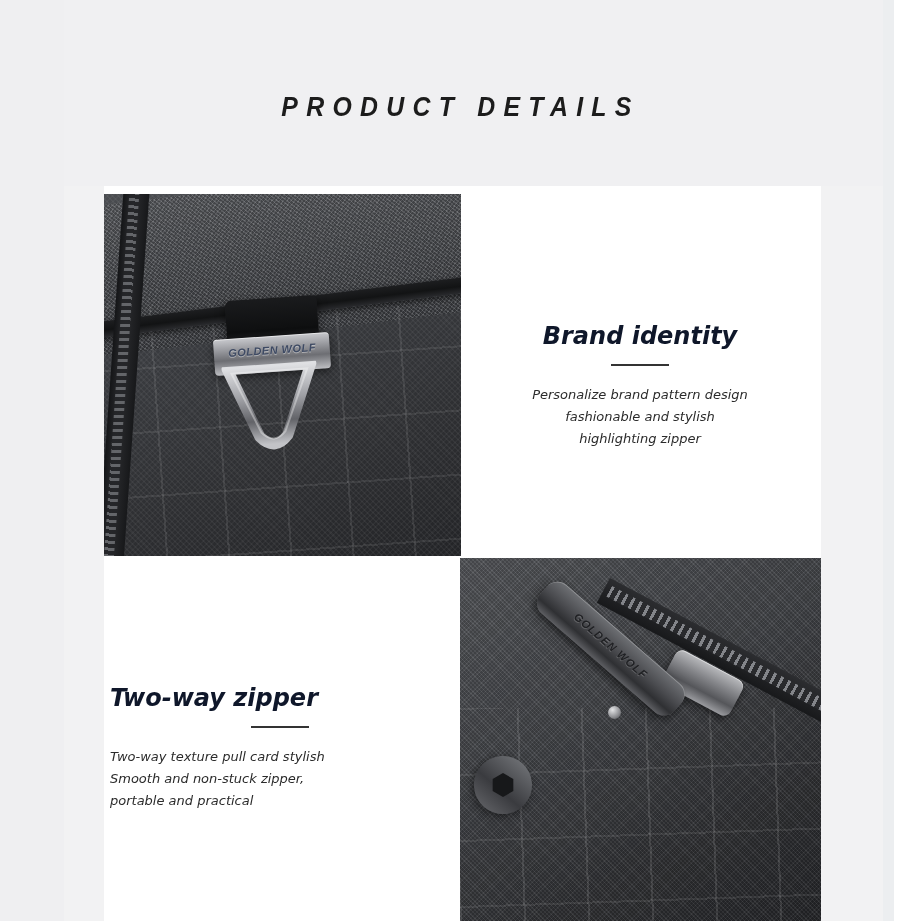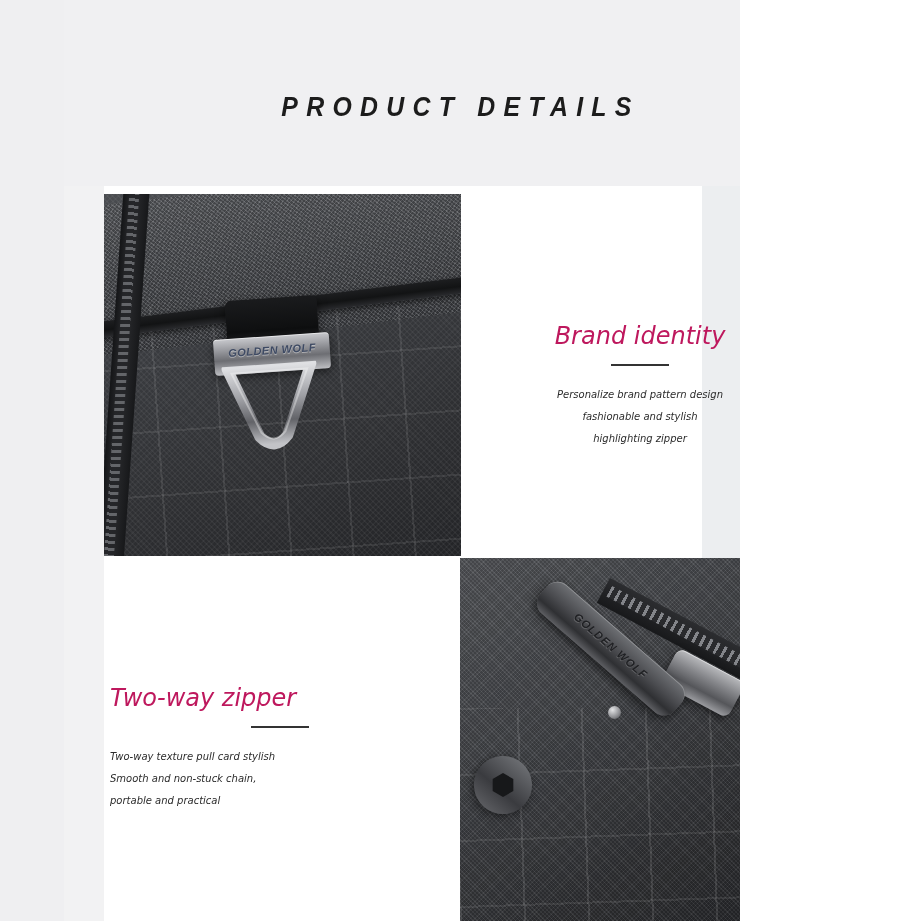--- a/index.html
+++ b/index.html
@@ -8,21 +8,21 @@
   }
   body {
     width: 921px;
     height: 921px;
     font-family: "Liberation Sans", sans-serif;
     background: #ffffff;
     overflow: hidden;
   }
   .page {
     position: relative;
-    width: 740px;
+    width: 894px;
     height: 921px;
     background: #ffffff;
     overflow: hidden;
   }
   
   .bg-left {
     position: absolute;
     left: 0; top: 0;
     width: 64px; height: 921px;
     background: #efeff1;
@@ -92,36 +92,36 @@
   }
   .panel2-text {
     position: absolute;
     left: 110px; top: 684px;
     width: 340px;
   }
 
   .heading {
     font-family: "DejaVu Sans", sans-serif;
     font-style: italic;
-    font-weight: normal;
+    font-weight: bold;
     font-size: 24px;
-    color: #be185d;
+    color: #0f172a;
     letter-spacing: 0px;
     margin: 0 0 14px 0;
   }
   .rule {
     width: 58px;
     height: 2px;
     background: #333;
     margin: 0 auto 18px auto;
   }
   .body-text {
     font-family: "DejaVu Sans", sans-serif;
     font-style: italic;
-    font-size: 10px;
+    font-size: 13px;
     line-height: 22px;
     color: #2b2b2b;
     margin: 0;
   }
 
   
   .img1-fabric {
     position: absolute;
     inset: 0;
     background:
@@ -349,21 +349,21 @@
     <div class="rule"></div>
     <p class="body-text">Personalize brand pattern design</p>
     <p class="body-text">fashionable and stylish</p>
     <p class="body-text">highlighting zipper</p>
   </div>
 
   <div class="panel2-text">
     <h2 class="heading">Two-way zipper</h2>
     <div class="rule"></div>
     <p class="body-text">Two-way texture pull card stylish</p>
-    <p class="body-text">Smooth and non-stuck chain,</p>
+    <p class="body-text">Smooth and non-stuck zipper,</p>
     <p class="body-text">portable and practical</p>
   </div>
 
   <div class="panel2-img">
     <div class="img2-fabric"></div>
     <div class="img2-plaid"></div>
     <div class="img2-ziptape"></div>
     <div class="img2-teeth"></div>
     <div class="img2-slider"></div>
     <div class="img2-pull"></div>

